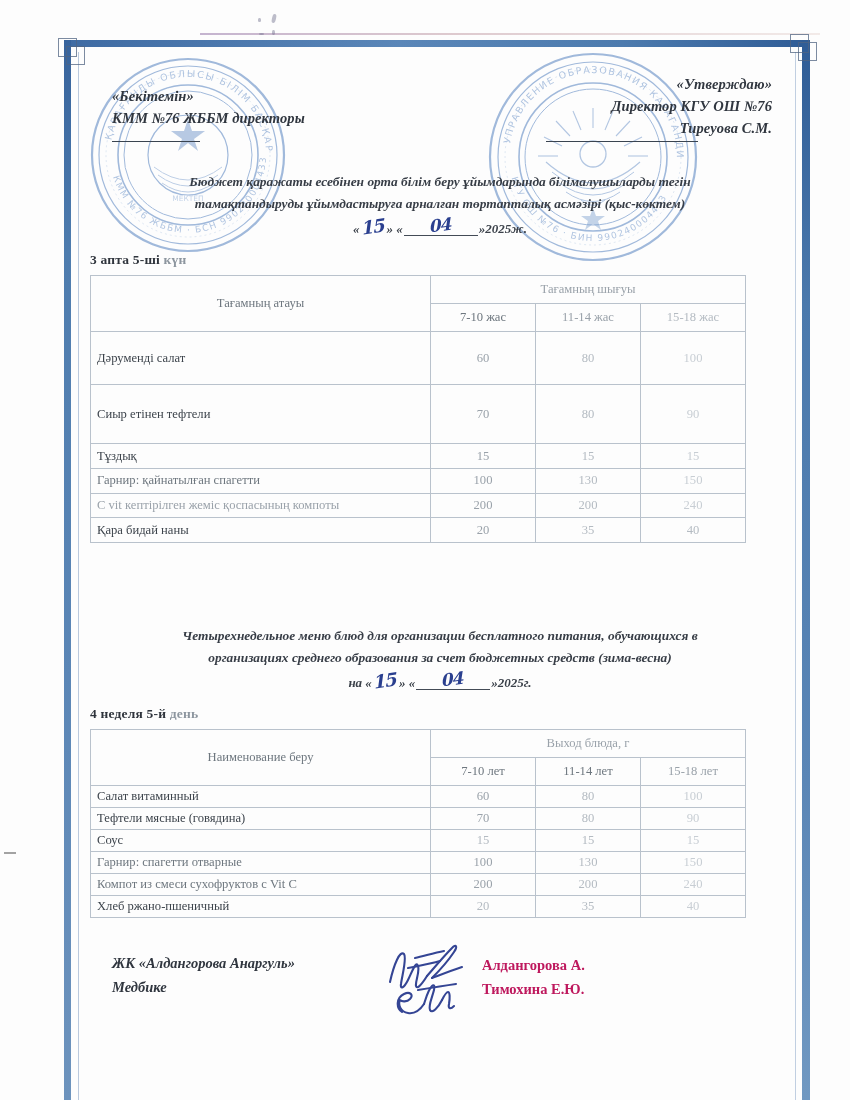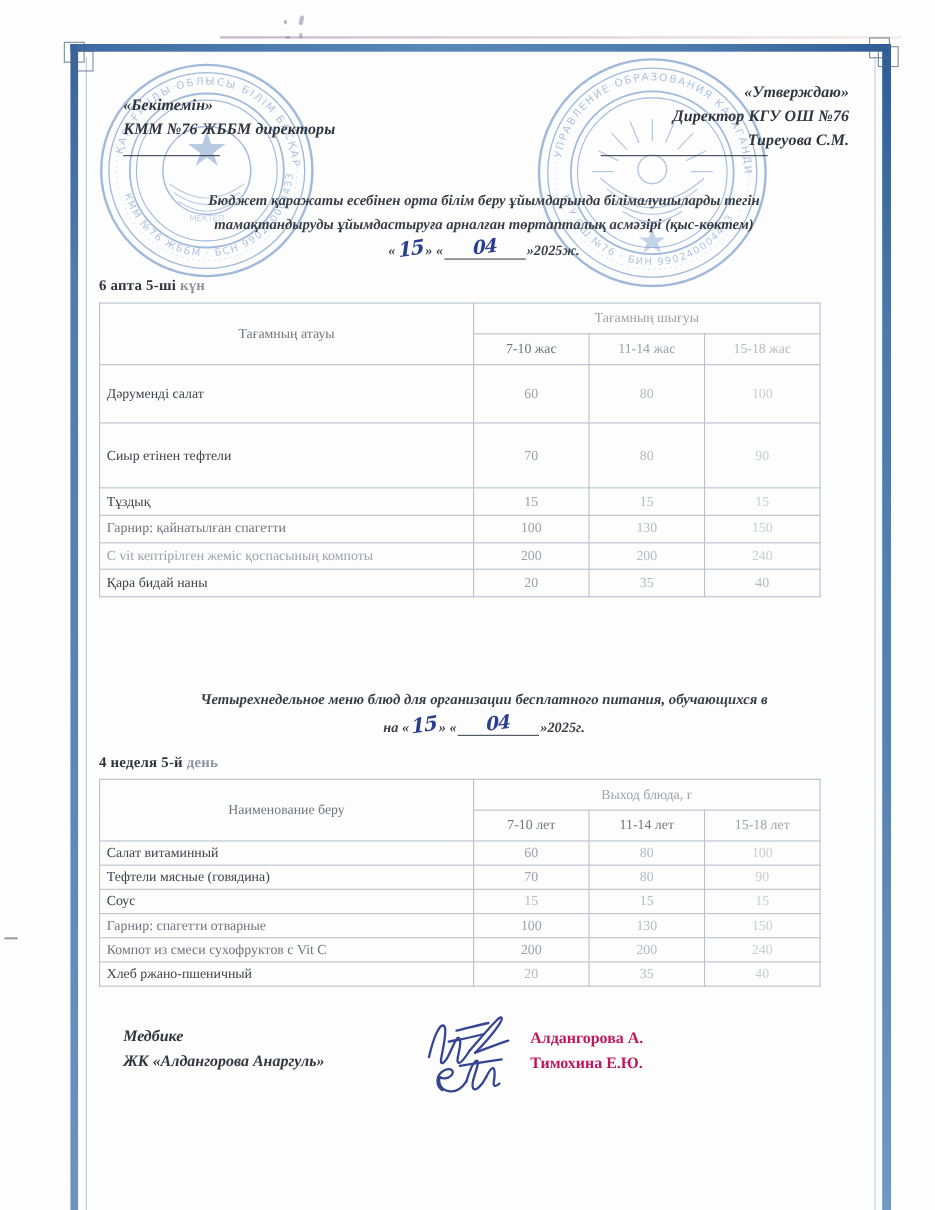--- a/index.html
+++ b/index.html
@@ -391,21 +391,21 @@
 
     <div class="doc-title">
       <div>Бюджет қаражаты есебінен орта білім беру ұйымдарында білімалушыларды тегін</div>
       <div>тамақтандыруды ұйымдастыруға арналған төртапталық асмәзірі (қыс-көктем)</div>
     </div>
     <div class="date-line">
       <span>«</span><span class="hand">15</span><span>» «</span><span class="blank-rule"><span class="hand hand-small">04</span></span><span>»2025ж.</span>
     </div>
 
     <div class="week-label">
-      <span>6 апта 5-ші</span>
+      <span>3 апта 5-ші</span>
       <span class="faded">күн</span>
     </div>
 
     <table class="menu kz-table">
       <colgroup>
         <col class="c-dish">
           <col class="c-age">
           <col class="c-age">
           <col class="c-age">
       </colgroup>
@@ -455,20 +455,21 @@
           <td class="dish ink-1">Қара бидай наны</td>
           <td class="num ink-3">20</td>
           <td class="num ink-4">35</td>
           <td class="num ink-4">40</td>
         </tr>
       </tbody>
     </table>
 
     <div class="ru-title">
       <div>Четырехнедельное меню блюд для организации бесплатного питания, обучающихся в</div>
+      <div>организациях среднего образования за счет бюджетных средств (зима-весна)</div>
     </div>
     <div class="date-line">
       <span>на «</span><span class="hand">15</span><span>» «</span><span class="blank-rule"><span class="hand hand-small">04</span></span><span>»2025г.</span>
     </div>
 
     <div class="week-label">
       <span>4 неделя 5-й</span>
       <span class="faded">день</span>
     </div>
 
@@ -525,22 +526,22 @@
           <td class="dish ink-1">Хлеб ржано-пшеничный</td>
           <td class="num ink-4">20</td>
           <td class="num ink-4">35</td>
           <td class="num ink-5">40</td>
         </tr>
       </tbody>
     </table>
 
     <div class="footer">
       <div class="foot-left">
+        <div>ЖК «Алдангорова Анаргуль»</div>
         <div>Медбике</div>
-        <div>ЖК «Алдангорова Анаргуль»</div>
       </div>
 
       <div class="foot-sign">
         <svg width="110" height="76" viewBox="0 0 110 76">
           <g fill="none" stroke="#24368c" stroke-width="2.1" stroke-linecap="round" stroke-linejoin="round" opacity="0.92">
             <path d="M8 40 C12 22 18 8 22 12 C25 16 20 34 19 42 C18 48 22 46 26 38 C30 30 34 18 36 24 C38 30 33 40 34 44 C35 48 40 42 45 34"></path>
             <path d="M26 26 C36 24 48 22 58 19"></path>
             <path d="M45 34 C52 26 62 14 70 6 C74 2 76 4 72 10 C66 19 56 30 50 36"></path>
             <path d="M50 36 C58 33 68 29 80 25"></path>
             <path d="M33 16 C42 14 52 11 62 9"></path>

